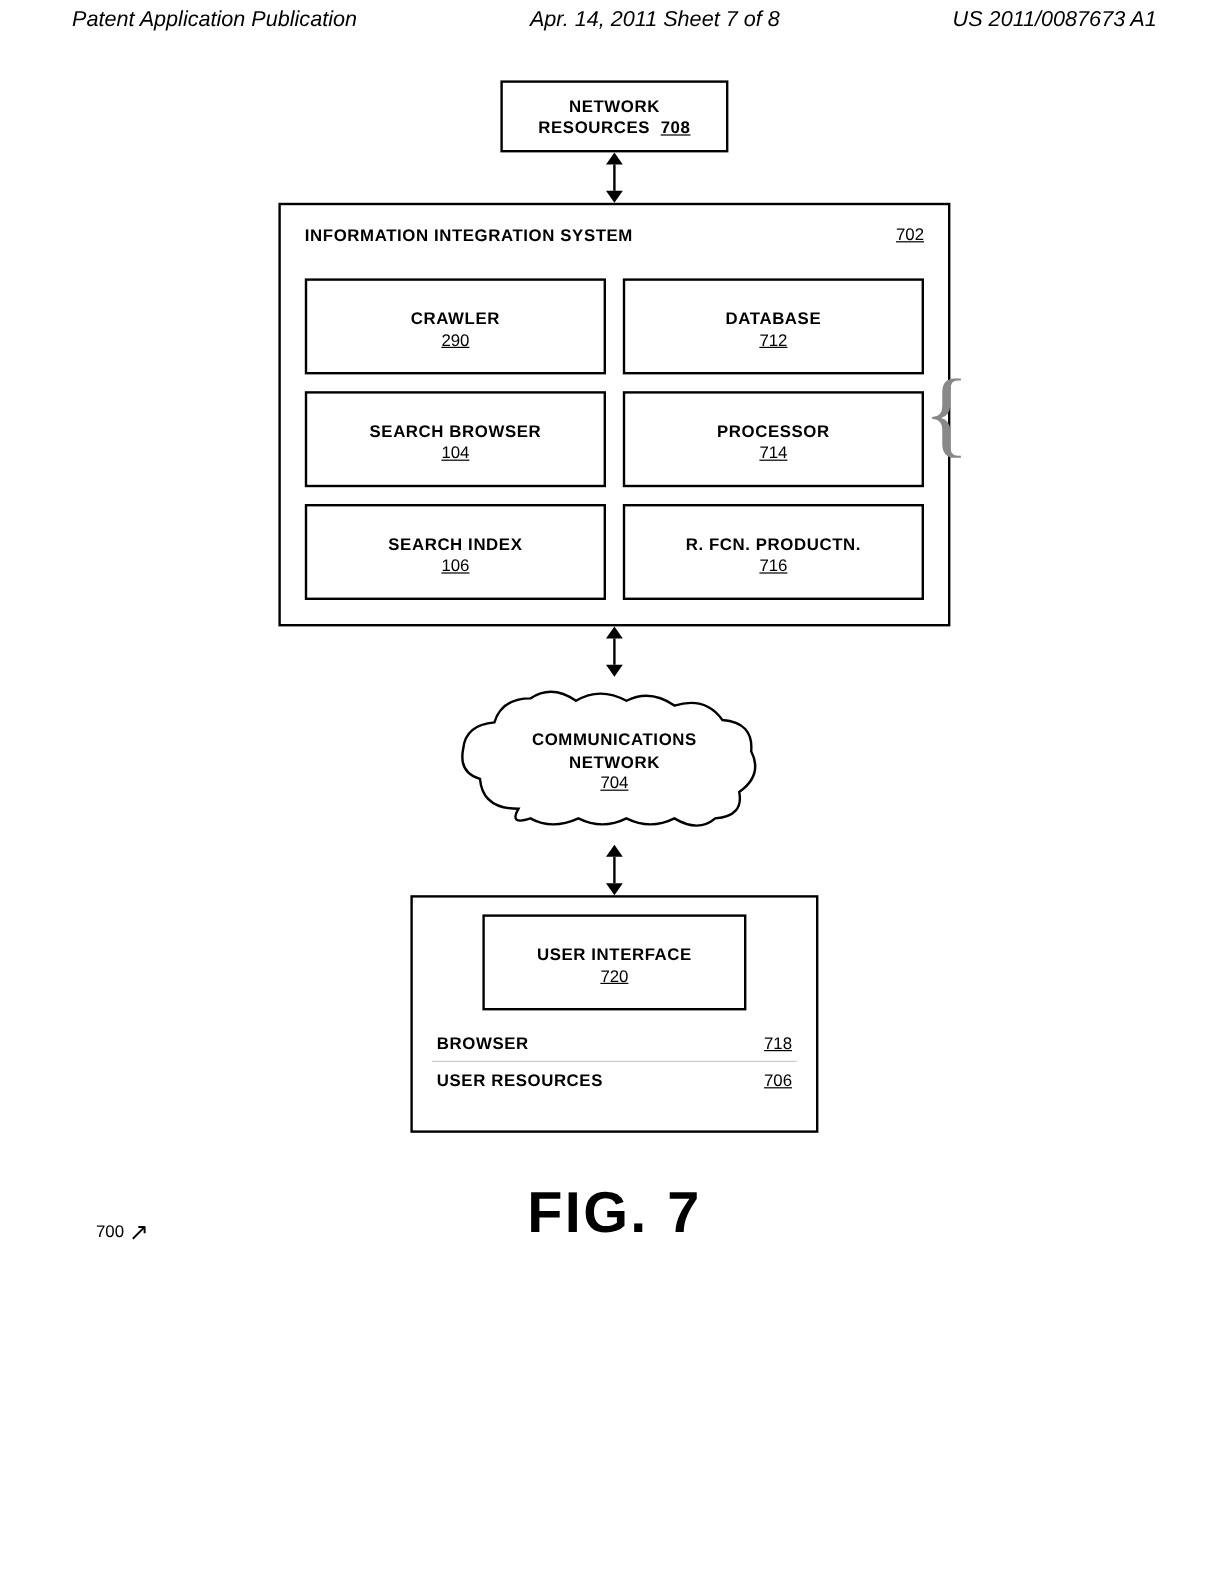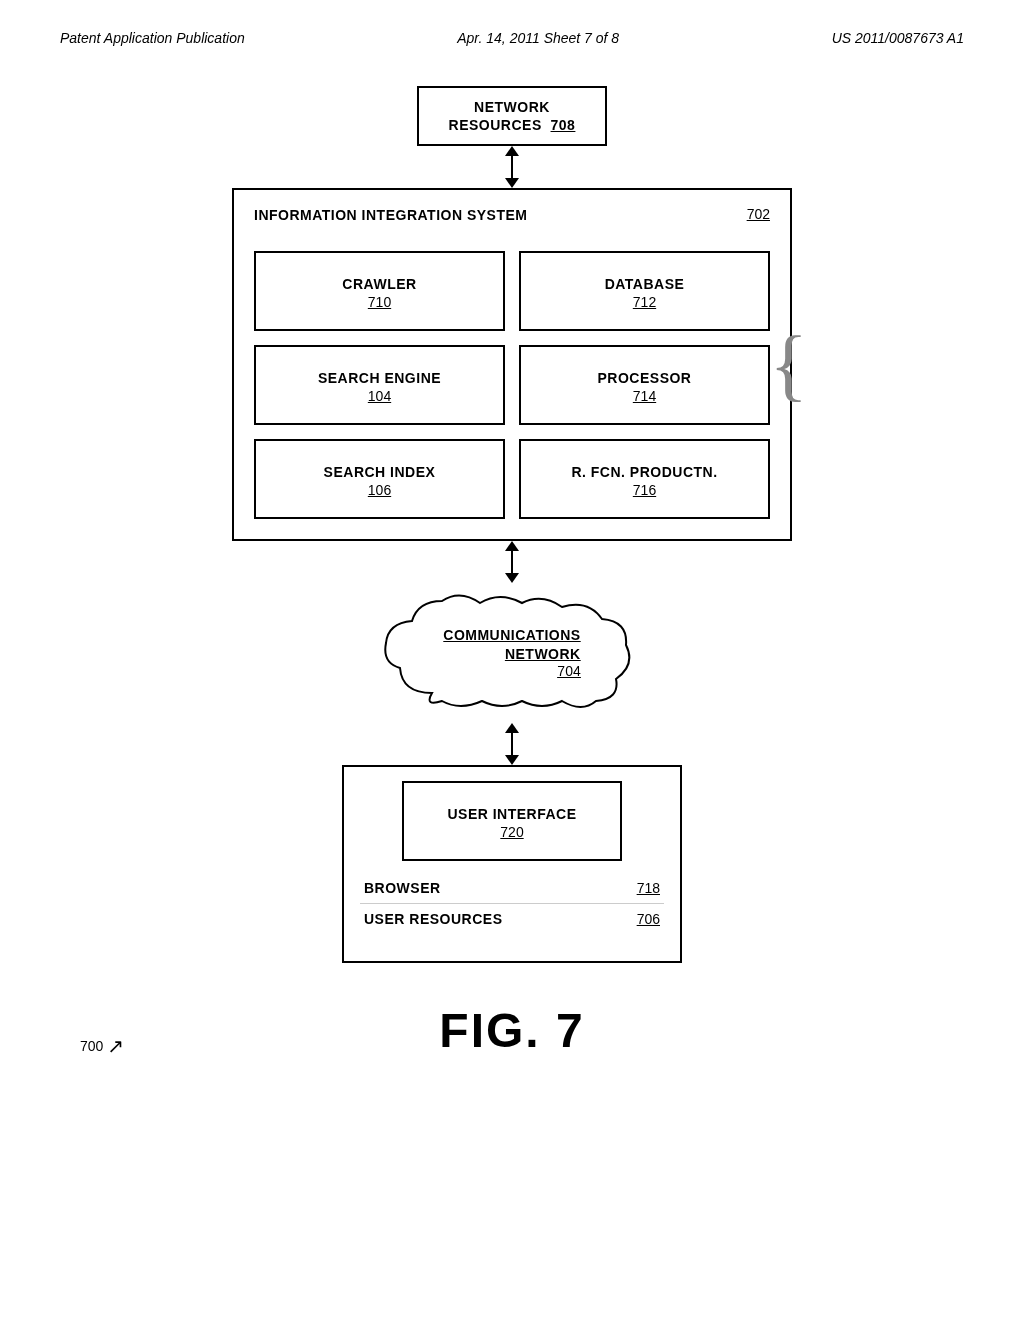--- a/index.html
+++ b/index.html
@@ -9,22 +9,22 @@
       width: 1024px;
       min-height: 1320px;
       position: relative;
       color: #000;
     }
 
     
     .header {
       display: flex;
       justify-content: space-between;
-      padding: 30px 60px 10px 60px;
-      font-size: 14px;
+      padding: 6px 60px 10px 60px;
+      font-size: 18px;
       font-style: italic;
     }
 
     
     .diagram-area {
       display: flex;
       flex-direction: column;
       align-items: center;
       padding-top: 30px;
       position: relative;
@@ -116,22 +116,21 @@
     }
     .cloud-svg {
       position: absolute;
       top: 0; left: 0;
       width: 100%;
       height: 100%;
     }
     .cloud-text {
       position: relative;
       z-index: 2;
-      text-align: right;
-      text-decoration: underline;
+      text-align: center;
     }
 
     
     .user-resources-outer {
       width: 340px;
       border: 2px solid #000;
       padding: 14px 16px 27px 16px;
       position: relative;
     }
 
@@ -205,30 +204,30 @@
 
   <div class="info-integration-box" style="position:relative;">
     <div class="info-integration-title">
       <span class="box-label">INFORMATION INTEGRATION SYSTEM</span>
       <span class="box-id underline">702</span>
     </div>
     <div class="inner-grid">
 
       <div class="inner-box">
         <div class="box-label">CRAWLER</div>
-        <div class="box-id underline">710</div>
+        <div class="box-id underline">290</div>
       </div>
 
       <div class="inner-box">
         <div class="box-label">DATABASE</div>
         <div class="box-id underline">712</div>
       </div>
 
       <div class="inner-box">
-        <div class="box-label">SEARCH ENGINE</div>
+        <div class="box-label">SEARCH BROWSER</div>
         <div class="box-id underline">104</div>
       </div>
 
       <div class="inner-box">
         <div class="box-label">PROCESSOR</div>
         <div class="box-id underline">714</div>
       </div>
 
       <div class="inner-box">
         <div class="box-label">SEARCH INDEX</div>

